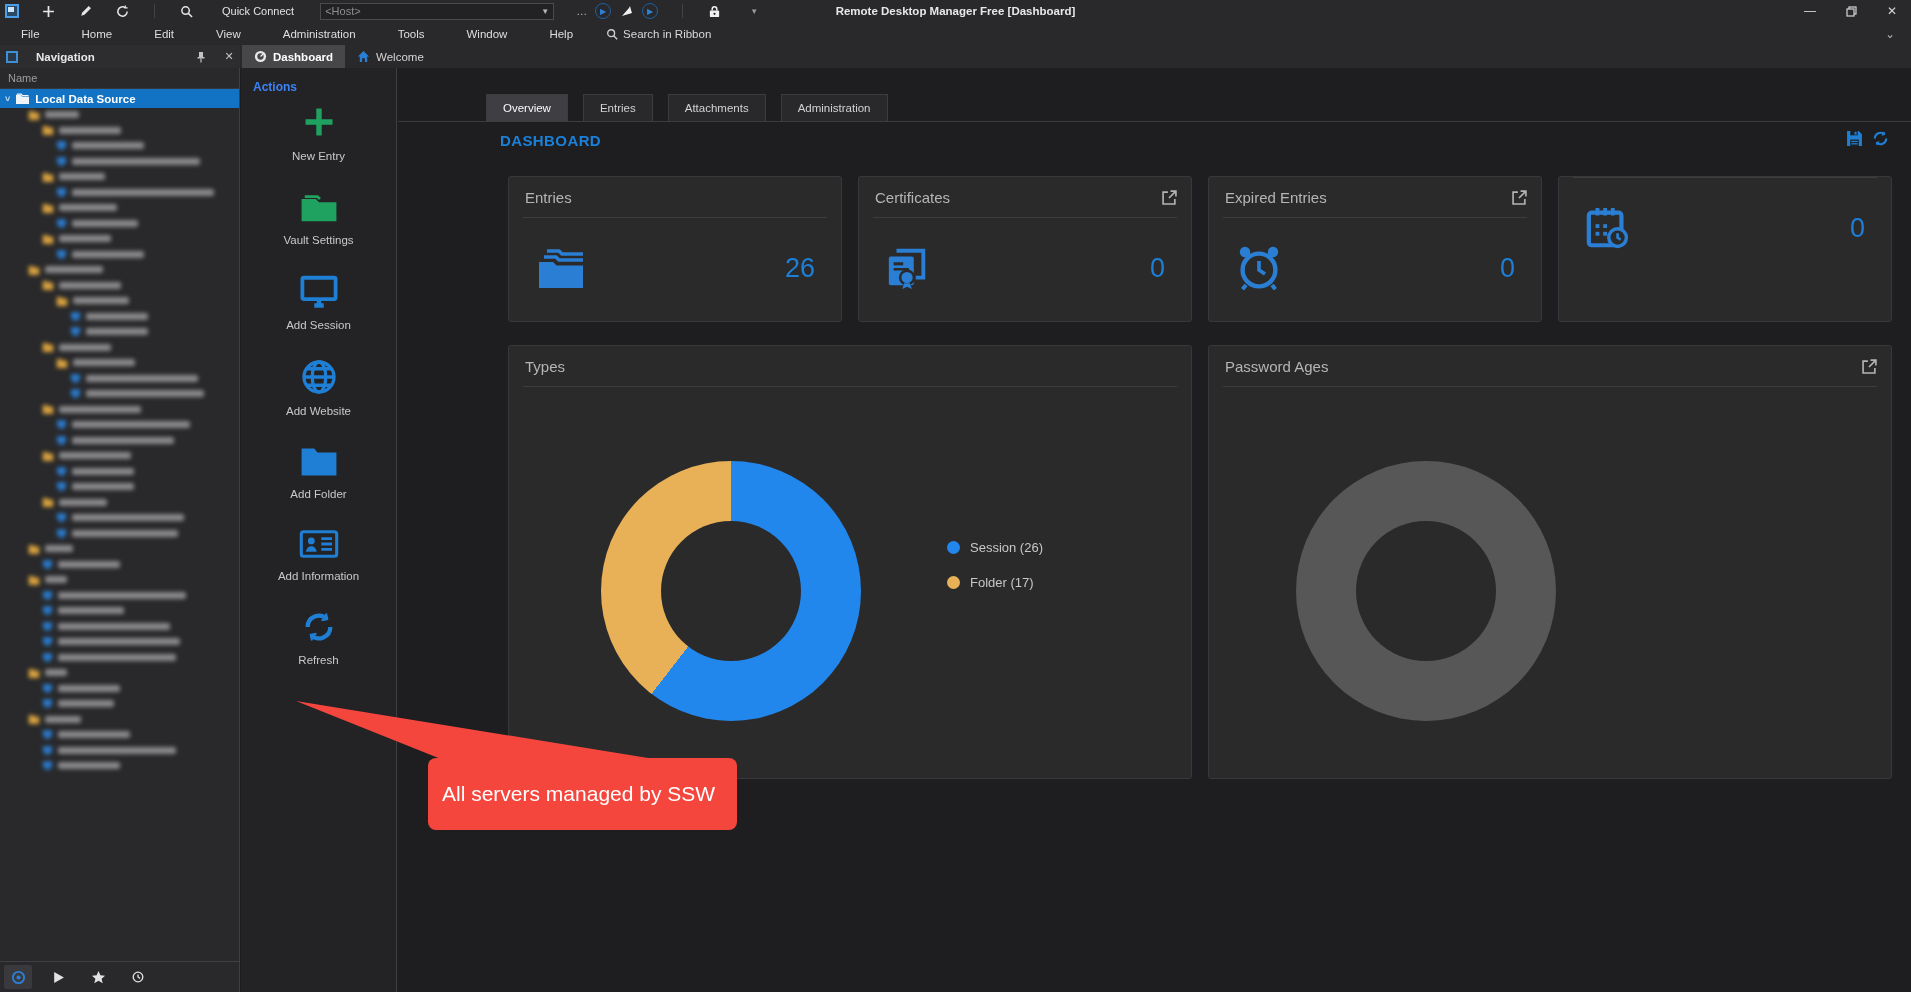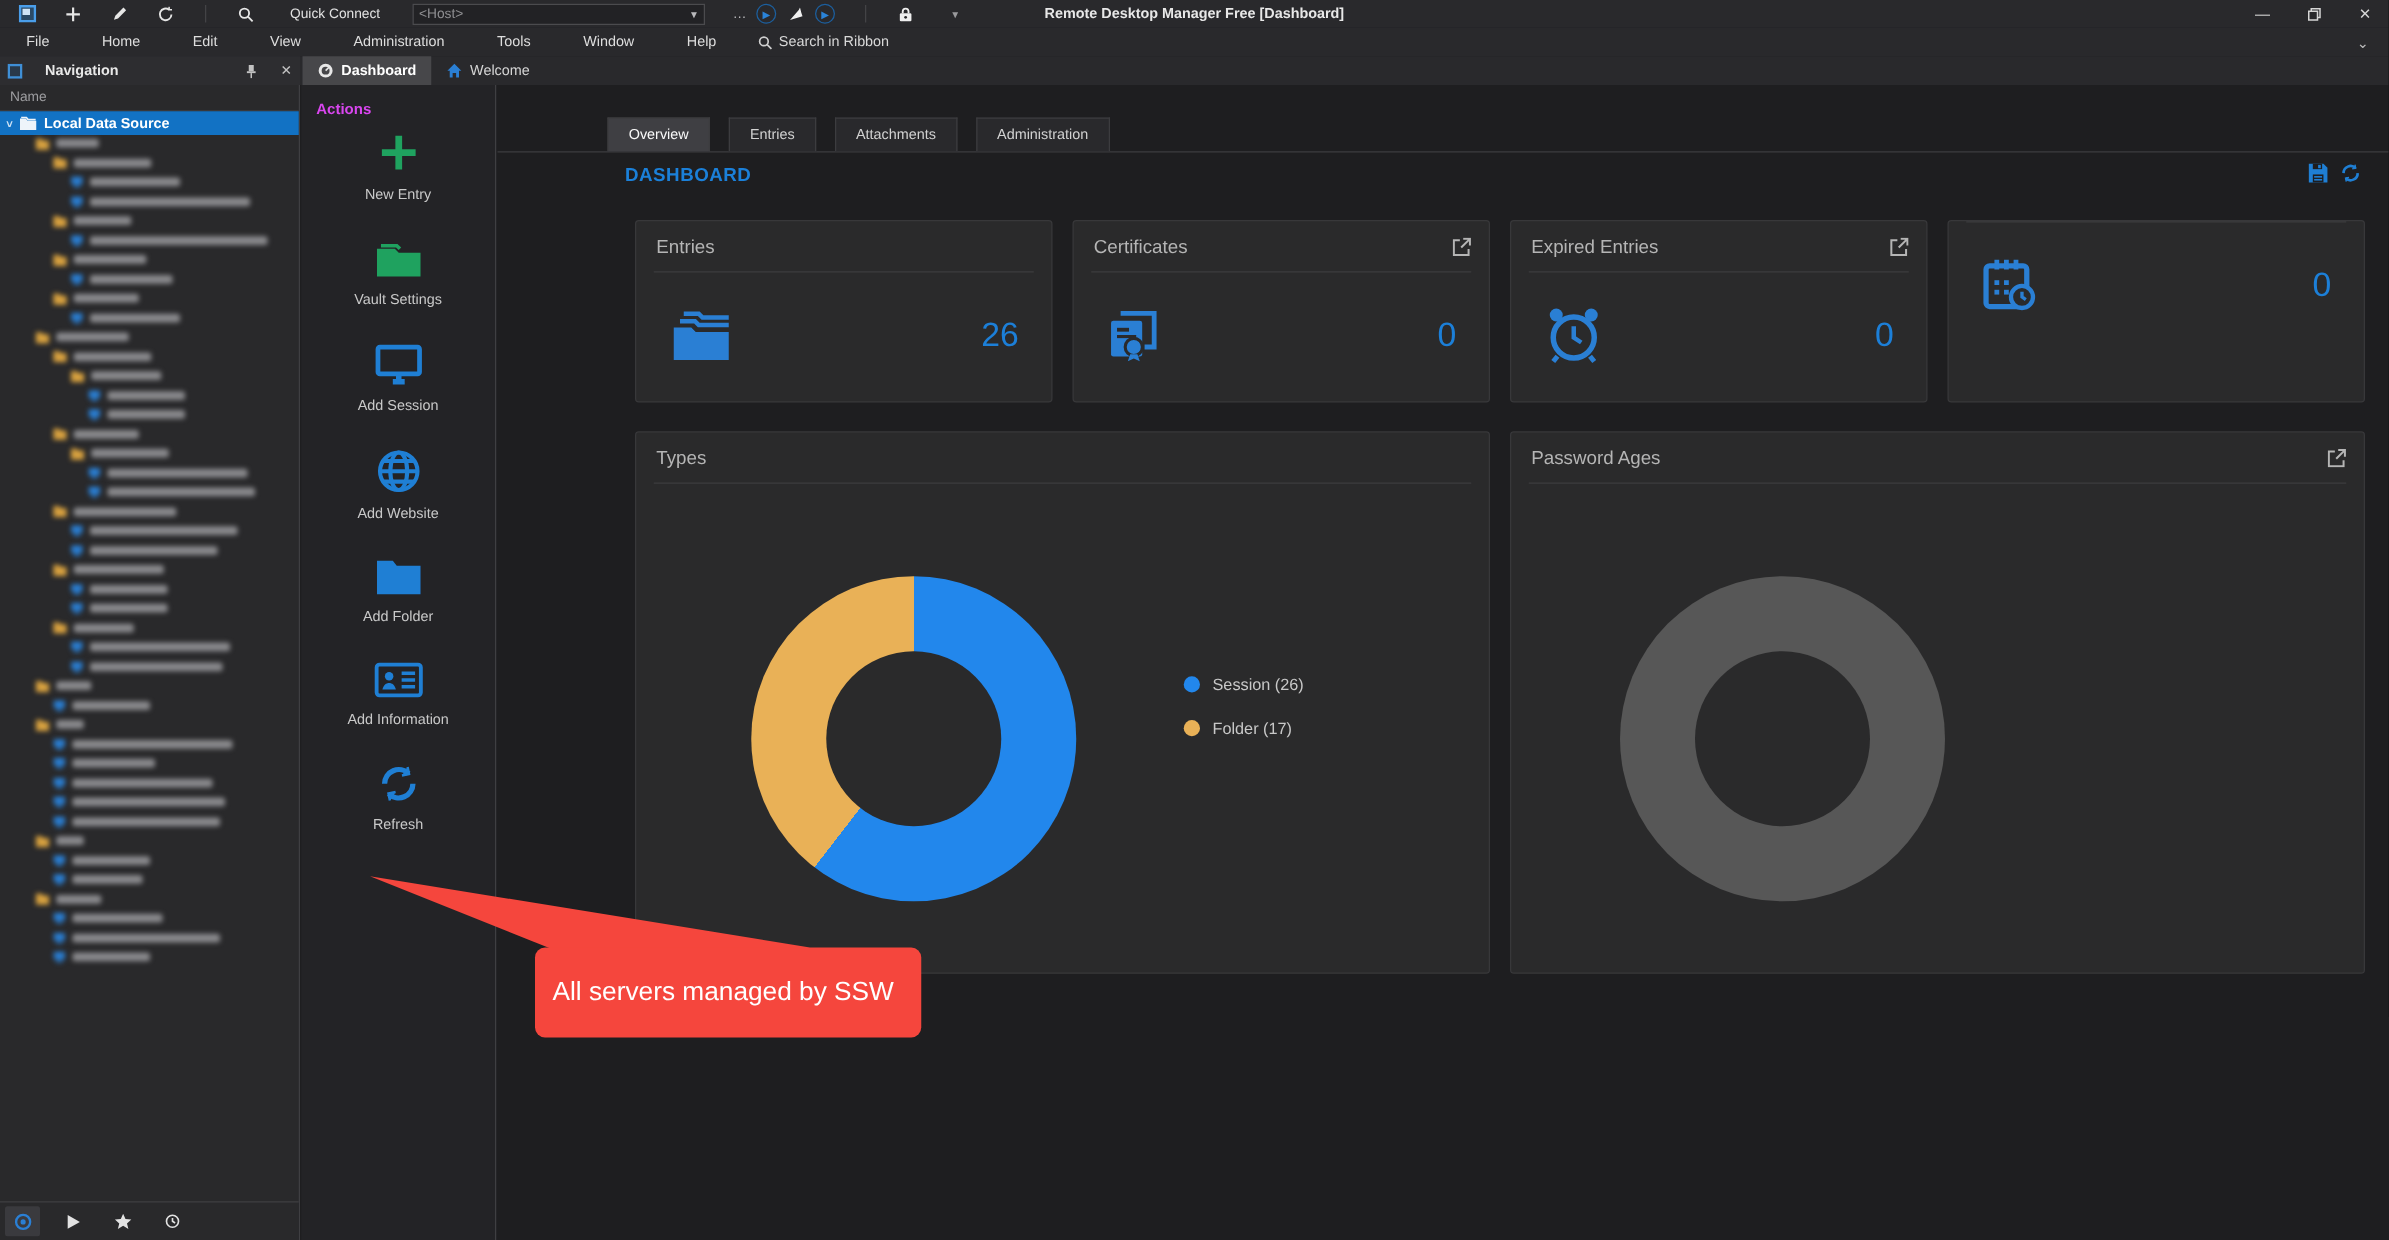--- a/index.html
+++ b/index.html
@@ -4,21 +4,21 @@
 <style>
   html,body{margin:0;padding:0;background:#111;}
   #app{position:relative;width:1911px;height:992px;overflow:hidden;
        background:#1e1e20;font-family:"Liberation Sans",sans-serif;color:#d8d8d8;
        -webkit-font-smoothing:antialiased;}
   svg{display:block}
 
   
   .titlebar{position:absolute;top:0;left:0;right:0;height:22px;background:#29292c;
             display:flex;align-items:center;font-size:11px;}
-  .tb-left{display:flex;align-items:center;gap:22px;padding-left:14px;}
+  .tb-left{display:flex;align-items:center;gap:22px;padding-left:4px;}
   .tb-sep{width:1px;height:14px;background:#434346;margin:0 2px;}
   .tb-icon{width:15px;height:15px;display:flex;align-items:center;justify-content:center;color:#e4e4e4;}
   .qc-label{color:#e2e2e2;margin:0 4px 0 6px;white-space:nowrap;}
   .host-box{width:224px;height:15px;background:#222225;border:1px solid #4b4b4e;
             display:flex;align-items:center;justify-content:space-between;padding:0 4px;}
   .host-box .ph{color:#8f8f92;}
   .host-controls{display:flex;align-items:center;gap:8px;color:#b9b9bc;}
   .round-btn{width:14px;height:14px;border-radius:50%;border:1.5px solid #1c5f9e;
              display:flex;align-items:center;justify-content:center;color:#2a83d8;font-size:8px;}
   .tb-title{position:absolute;left:0;right:0;text-align:center;color:#e8e8e8;
@@ -56,21 +56,21 @@
             filter:blur(2.2px);}
   .redact{height:7px;border-radius:2px;background:#9a9a9e;opacity:.85;}
   .nav-footer{position:absolute;bottom:0;left:0;right:0;height:30px;background:#29292b;
               border-top:1px solid #3f3f42;display:flex;align-items:center;gap:12px;padding-left:4px;}
   .foot-btn{width:28px;height:24px;display:flex;align-items:center;justify-content:center;color:#d9d9d9;}
   .foot-btn.active{background:#3a3a3e;border-radius:2px;}
 
   
   .actions{position:absolute;top:68px;left:241px;width:156px;bottom:0;background:#232326;
            border-right:1px solid #3f3f42;box-sizing:border-box;}
-  .actions-header{font-weight:bold;color:#d946ef;font-size:12px;padding:12px 0 4px 12px;}
+  .actions-header{font-weight:bold;color:#3b82f6;font-size:12px;padding:12px 0 4px 12px;}
   .actions-list{display:flex;flex-direction:column;align-items:center;margin-top:6px;}
   .action-item{display:flex;flex-direction:column;align-items:center;gap:9px;margin-bottom:27px;width:130px;}
   .action-item .lbl{font-size:11.5px;color:#c9c9c9;text-align:center;line-height:1.25;}
   .ic-green{color:#1fa25f}
   .ic-blue{color:#1f7fd4}
 
   
   .main{position:absolute;top:68px;left:398px;right:0;bottom:0;background:#1e1e20;}
   .subtabs{position:absolute;top:26px;left:88px;display:flex;height:27px;z-index:2;}
   .subtab{padding:0 16px;display:flex;align-items:center;font-size:11.5px;color:#d2d2d2;

